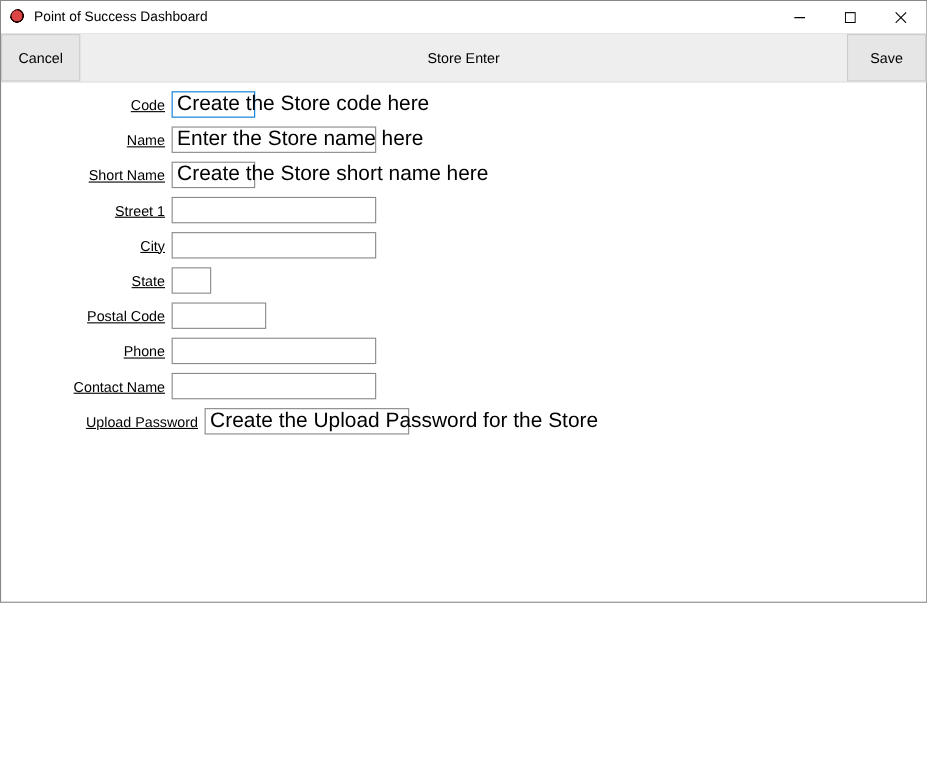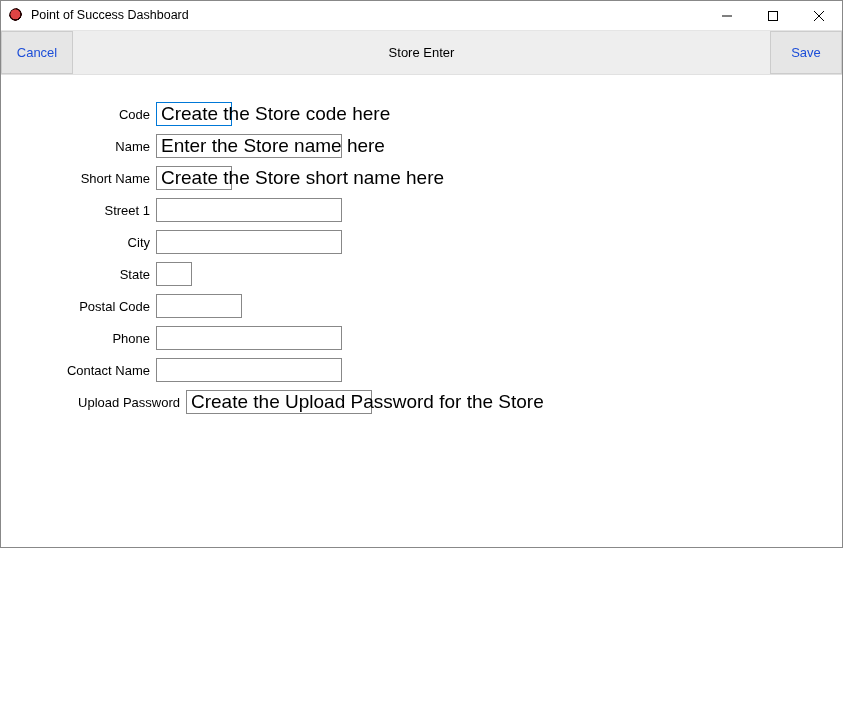--- a/index.html
+++ b/index.html
@@ -59,33 +59,34 @@
       border-bottom: 1px solid #e1e1e1;
     }
     .toolbar .tb-btn {
       width: 72px;
       background: #e6e6e6;
       border: 1px solid #ccc;
       display: flex;
       align-items: center;
       justify-content: center;
       font-size: 13px;
-      color: #1d4ed8;
+      color: #000000;
       cursor: pointer;
     }
     .toolbar .tb-title {
       flex: 1;
       display: flex;
       align-items: center;
       justify-content: center;
       font-size: 13px;
       color: #000;
     }
     .content {
-      padding-top: 23px;
+      padding-top: 4px;
+      text-decoration: underline;
     }
     .row {
       display: flex;
       align-items: center;
       position: relative;
       height: 32px;
     }
     .row .lbl {
       width: 155px;
       text-align: right;

